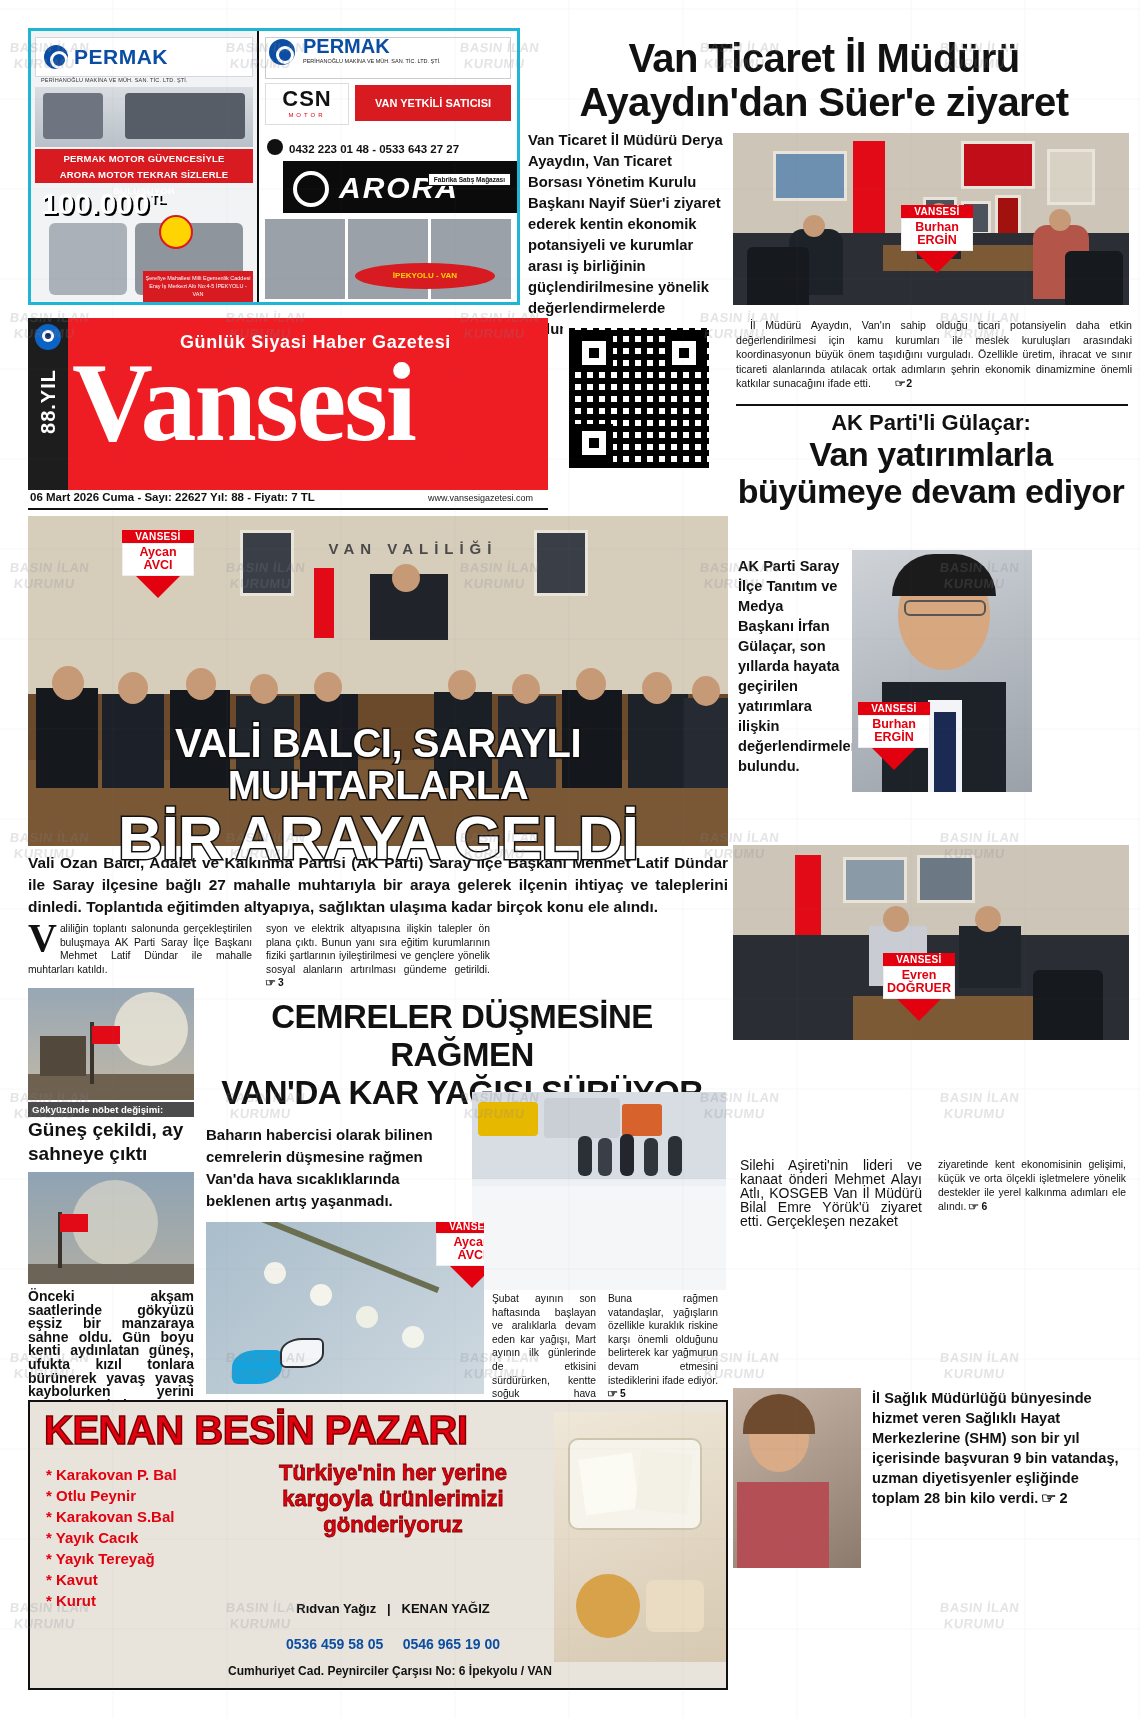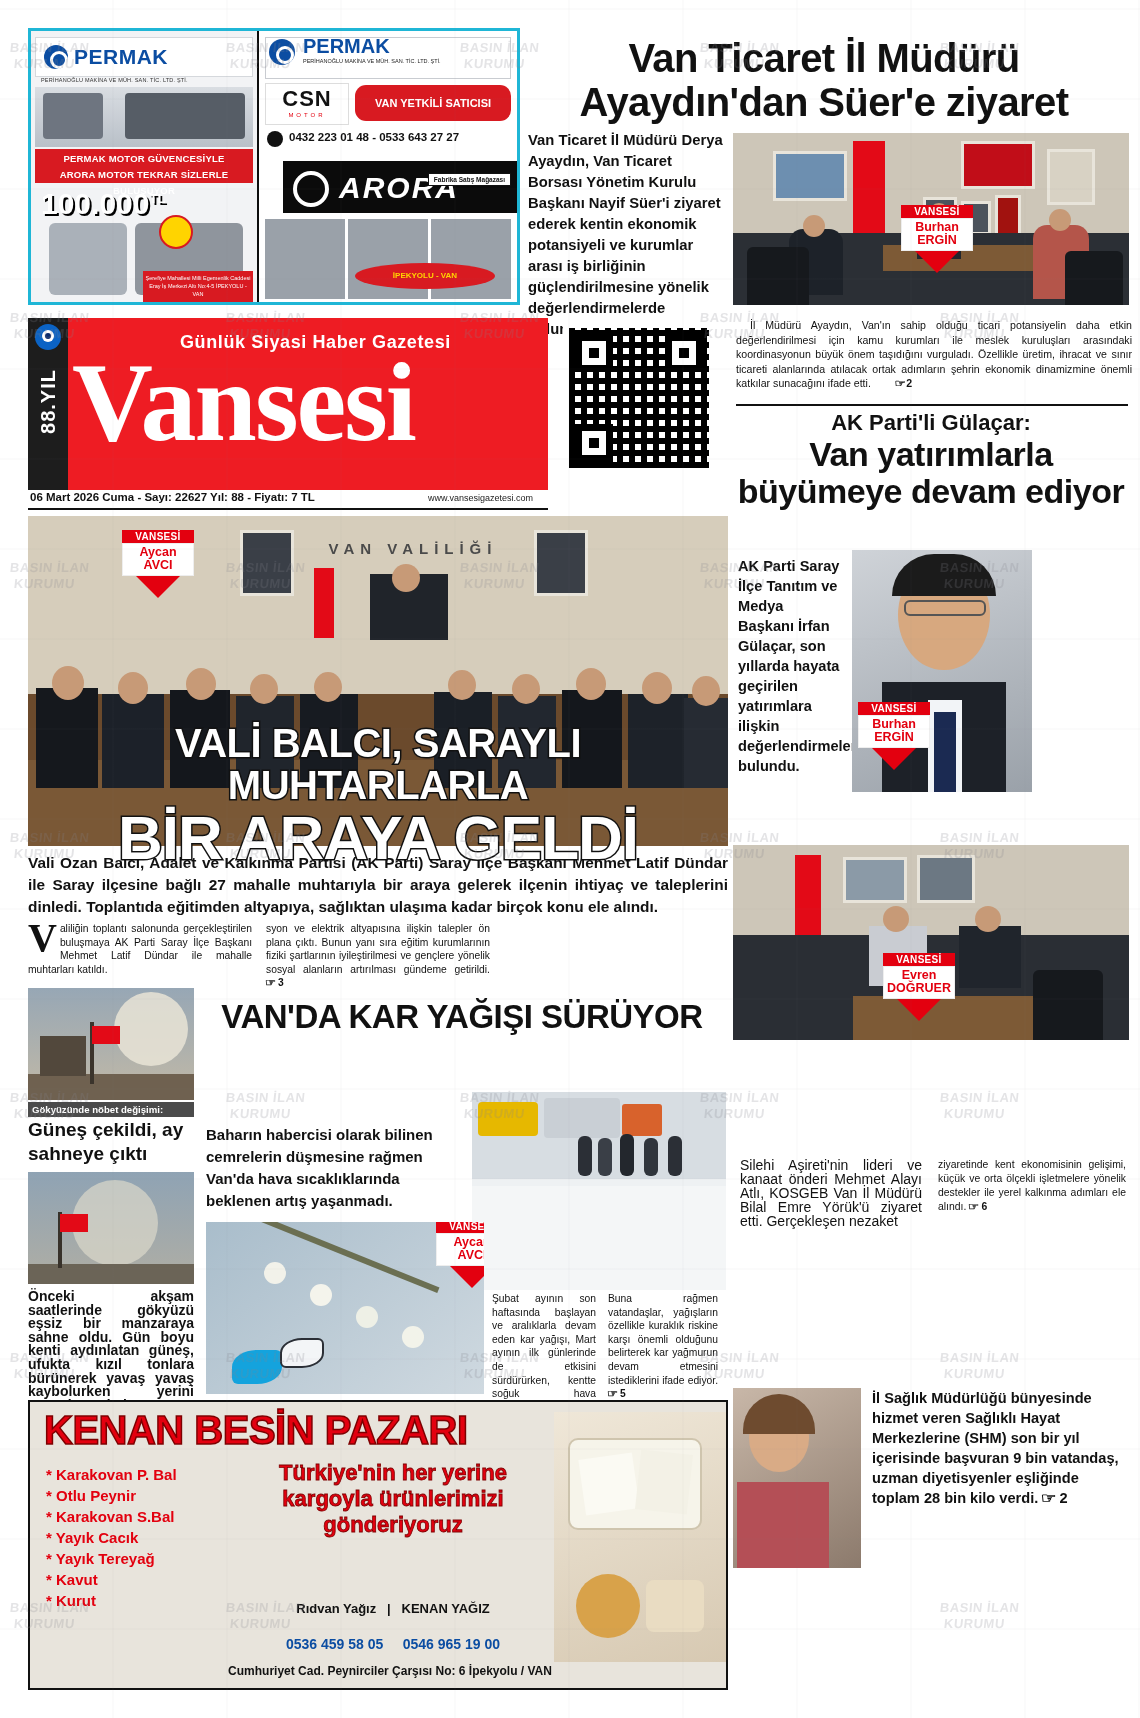--- a/index.html
+++ b/index.html
@@ -90,23 +90,23 @@
   .permak2-sub { position:absolute; left:44px; top:27px; font-size:5.5px; color:#222; }
   .permak2-logo { position:absolute; left:10px; top:8px; width:26px; height:26px; border-radius:50%;
                   background:#0b4da2;}
   .permak2-logo:after{content:"";position:absolute;left:7px;top:7px;width:12px;height:12px;border-radius:50%;border:3px solid #fff;}
   .csn-box { position:absolute; left:6px; top:52px; width:84px; height:42px; background:#fff;
              border:1px solid #ddd; text-align:center; }
   .csn-word { font-size:22px; font-weight:bold; color:#111; letter-spacing:1px; margin-top:2px;}
   .csn-sub { font-size:6px; color:#e3000f; letter-spacing:3px;}
   .yetkili { position:absolute; left:96px; top:54px; width:156px; height:36px; background:#d81a21;
              color:#fff; font-weight:bold; font-size:11px; display:flex; align-items:center;
-             justify-content:center; text-align:right; line-height:12px;border-radius:11px;}
+             justify-content:center; text-align:right; line-height:12px;}
   .phone-line { position:absolute; left:8px; top:100px; width:244px; height:24px; display:flex;
-                align-items:flex-start; gap:6px;}
+                align-items:flex-end; gap:6px;}
   .phone-ico { width:16px; height:16px; border-radius:50%; background:#111; }
   .phone-txt { font-size:11.5px; font-weight:bold; color:#111; }
   .arora-strip { position:absolute; left:6px; top:128px; width:246px; height:56px; background:#0b0b0b;
                  border-top:2px solid #fff; border-bottom:2px solid #fff;margin-left:18px;}
   .arora-word { position:absolute; left:56px; top:10px; color:#fff; font-size:30px; font-weight:bold;
                 font-style:italic; letter-spacing:2px;}
   .arora-ring { position:absolute; left:10px; top:10px; width:36px; height:36px; border-radius:50%;
                 border:4px solid #fff;}
   .fabrika { position:absolute; right:6px; top:142px; background:#fff; color:#111; font-size:6.5px;
              font-weight:bold; padding:2px 5px; border:1px solid #111;}
@@ -471,20 +471,21 @@
     <div style="position:absolute;left:0;bottom:0;width:100%;height:20px;background:#6b6457;"></div>
     <div style="position:absolute;left:30px;bottom:16px;width:4px;height:56px;background:#37312a;"></div>
     <div class="so-flag" style="left:32px;bottom:52px;width:28px;height:18px;"></div>
   </div>
   <div class="sun-body">
     <span>Önceki akşam saatlerinde gökyüzü eşsiz bir manzaraya sahne oldu. Gün boyu kenti aydınlatan güneş, ufukta kızıl tonlara bürünerek yavaş yavaş kaybolurken yerini geceyi aydınlatan aya bıraktı.</span>
     <span class="pg"> <span class="hand">☞</span> <span>3</span></span>
   </div>
 
   <div class="cem-head">
+    <div>CEMRELER DÜŞMESİNE RAĞMEN</div>
     <div>VAN'DA KAR YAĞIŞI SÜRÜYOR</div>
   </div>
   <div class="cem-lead">Baharın habercisi olarak bilinen cemrelerin düşmesine rağmen Van'da hava sıcaklıklarında beklenen artış yaşanmadı.</div>
 
   <div class="cem-photo photo">
     <div style="position:absolute;inset:0;background:linear-gradient(180deg,#d7dde2 0 44%, #eef1f3 44% 100%);"></div>
     <div style="position:absolute;left:6px;top:10px;width:60px;height:34px;background:#e6b800;border-radius:4px;"></div>
     <div style="position:absolute;left:72px;top:6px;width:76px;height:40px;background:#c9cfd5;border-radius:4px;"></div>
     <div style="position:absolute;left:150px;top:12px;width:40px;height:32px;background:#d8622c;border-radius:3px;"></div>
     <div style="position:absolute;left:106px;top:44px;width:14px;height:40px;background:#2b2f36;border-radius:6px;"></div>

